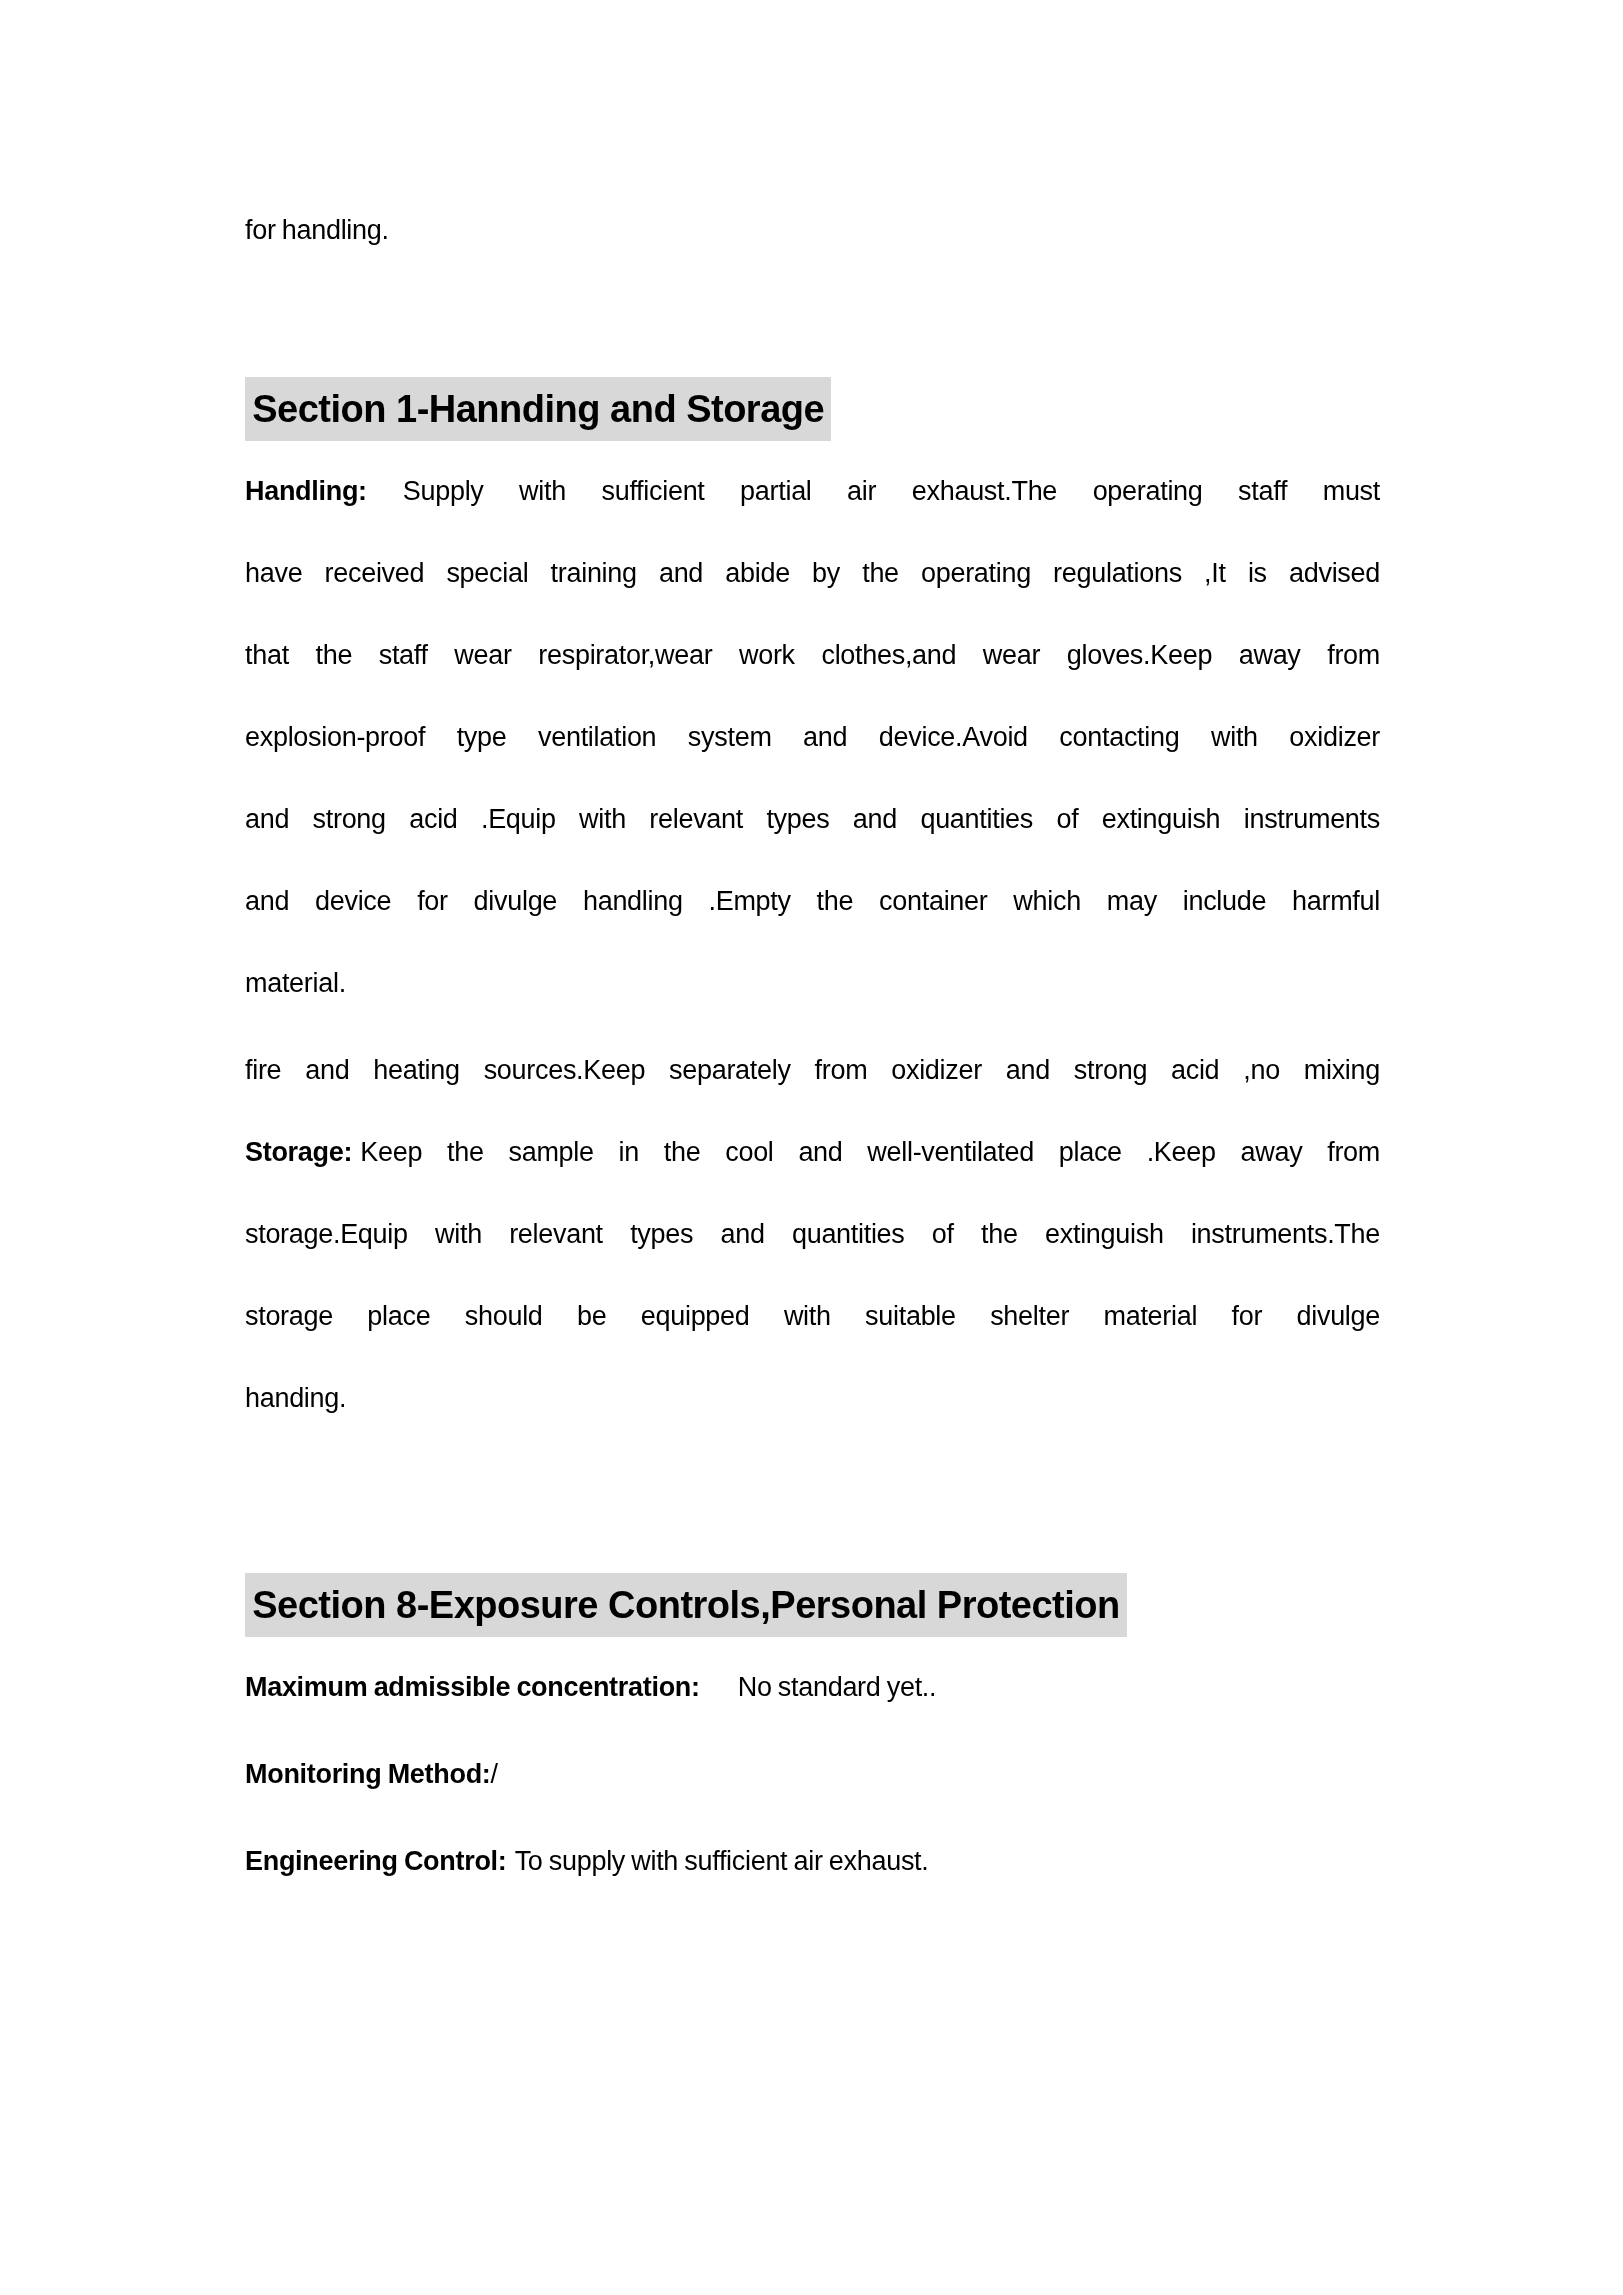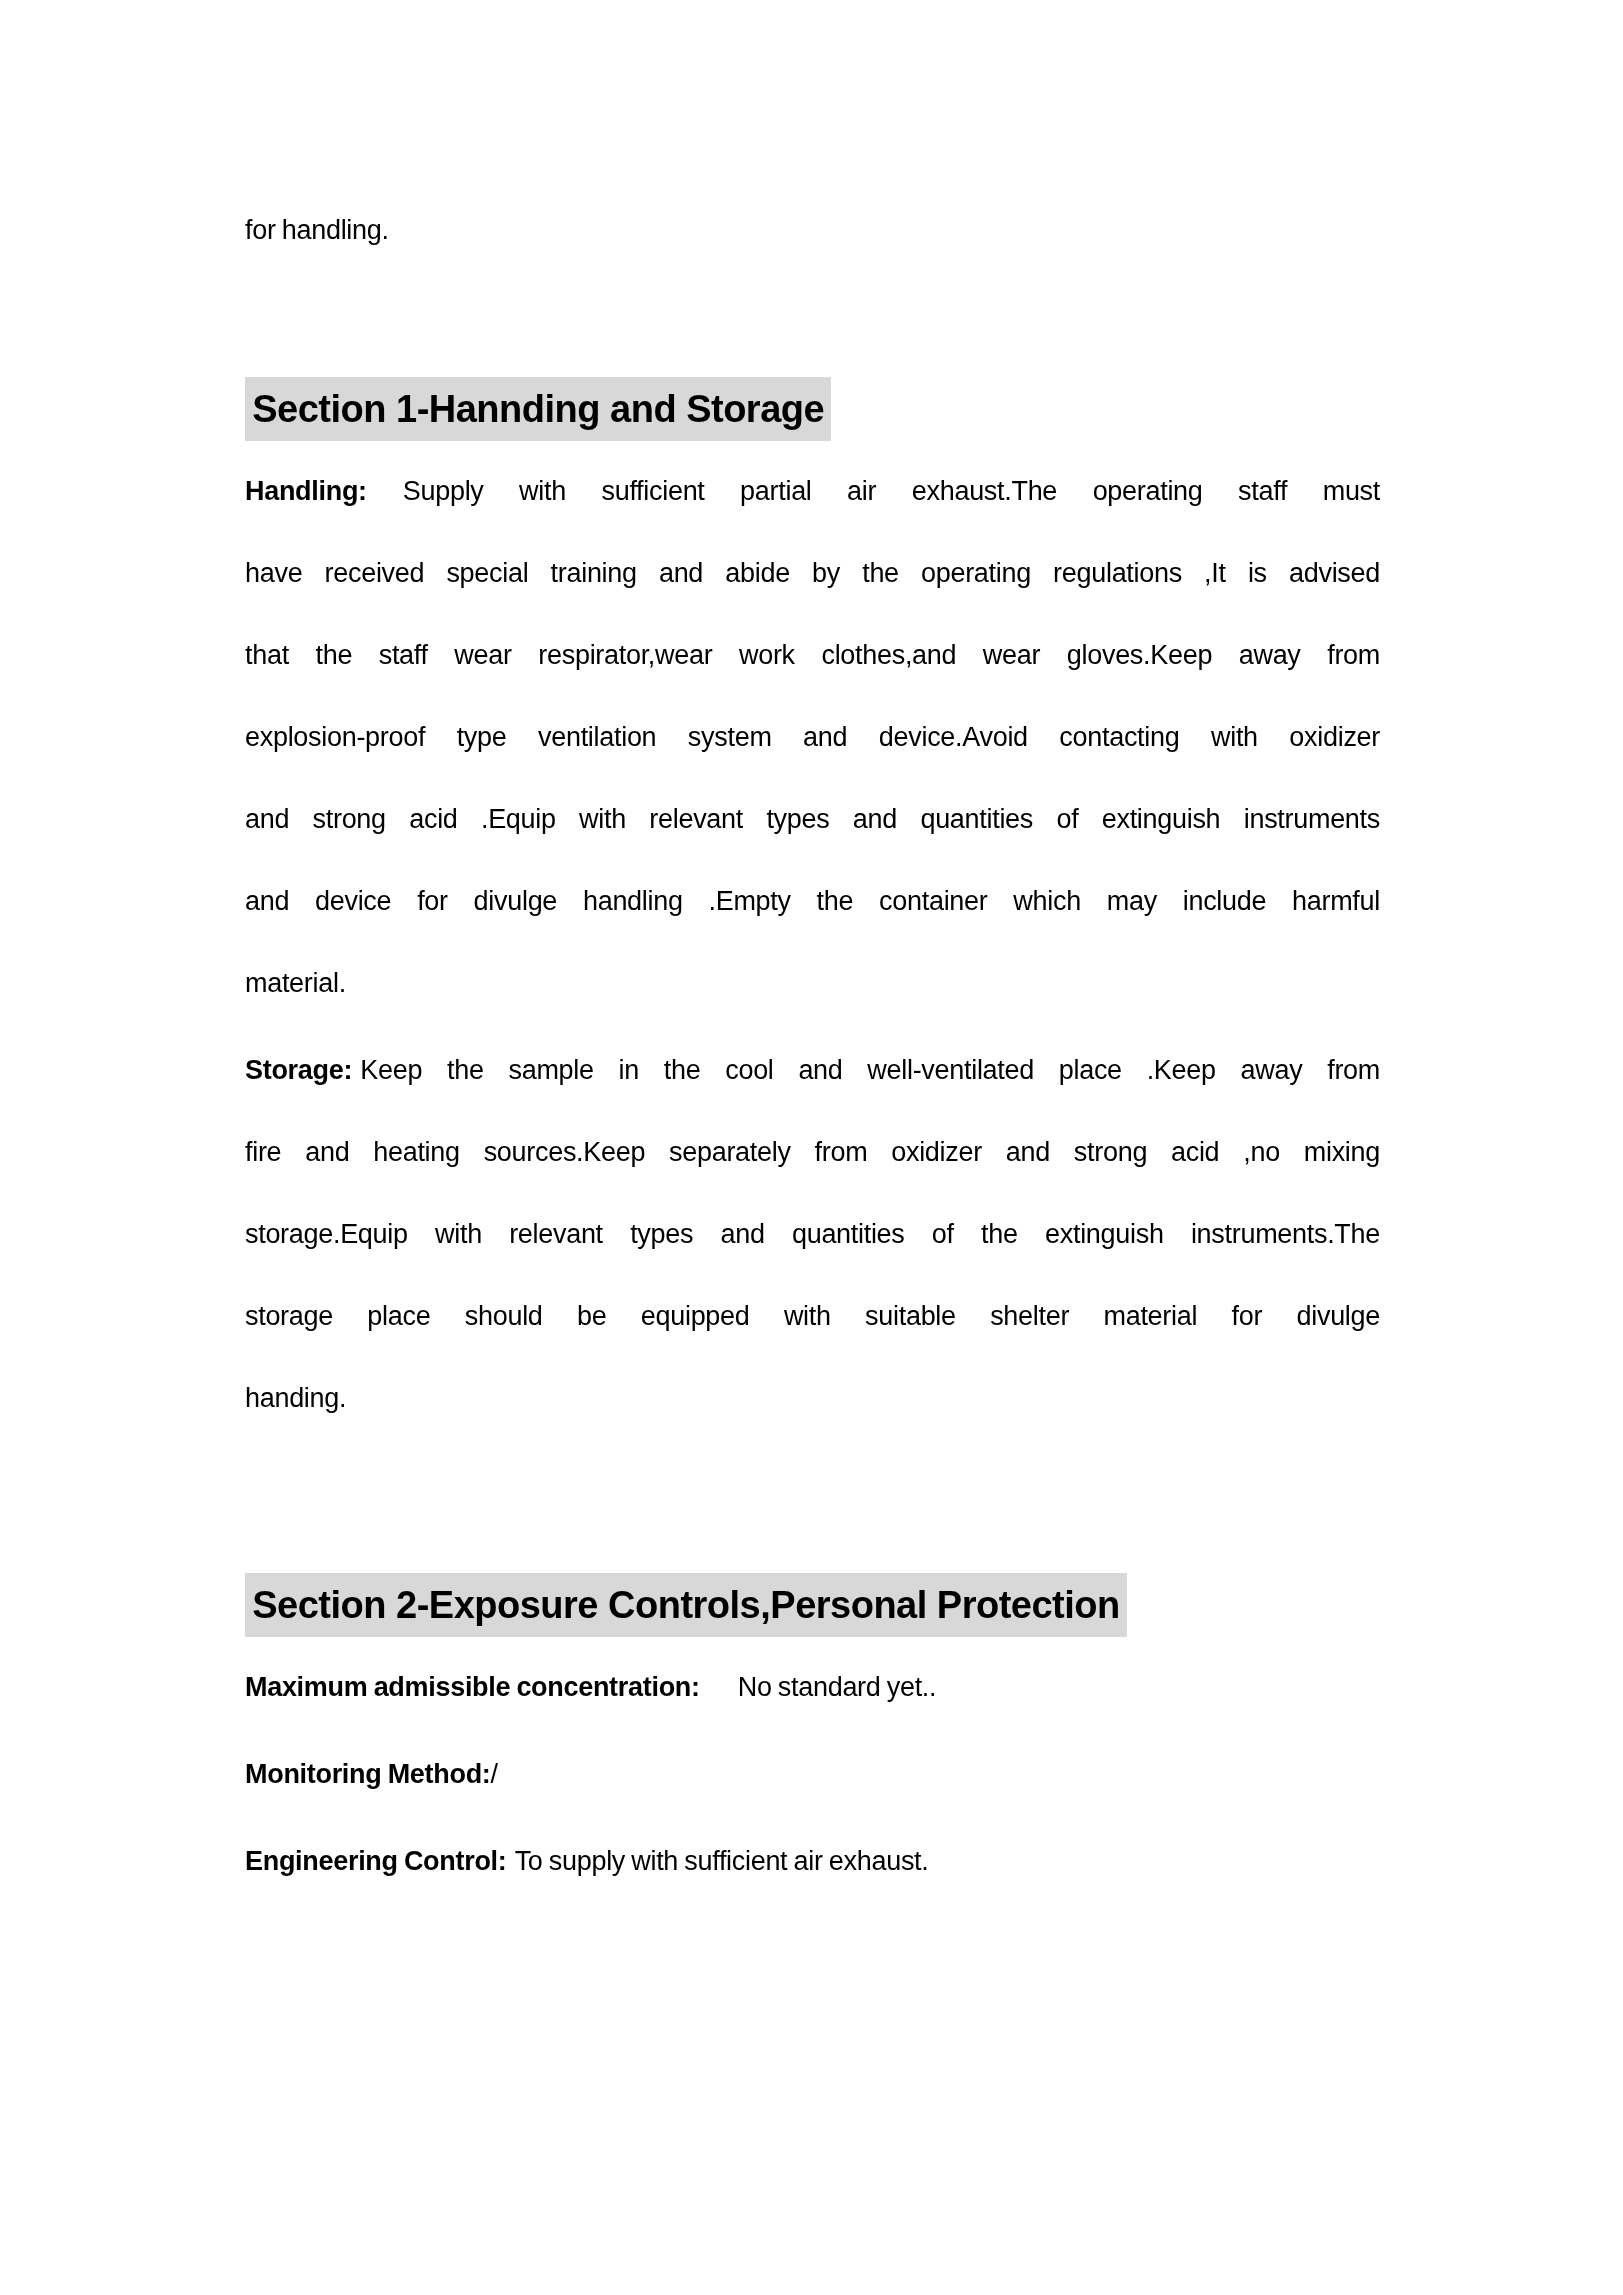--- a/index.html
+++ b/index.html
@@ -69,28 +69,28 @@
     <div class="bodyline j"><span class="lbl gap70">Handling:</span><span>Supply with sufficient partial air exhaust.The operating staff must</span></div>
     <div class="bodyline j">have received special training and abide by the operating regulations ,It is advised</div>
     <div class="bodyline j">that the staff wear respirator,wear work clothes,and wear gloves.Keep away from</div>
     <div class="bodyline j">explosion-proof type ventilation system and device.Avoid contacting with oxidizer</div>
     <div class="bodyline j">and strong acid .Equip with relevant types and quantities of extinguish instruments</div>
     <div class="bodyline j">and device for divulge handling .Empty the container which may include harmful</div>
     <div class="bodyline plain">material.</div>
   </div>
 
   <div class="para-storage">
+    <div class="bodyline j">fire and heating sources.Keep separately from oxidizer and strong acid ,no mixing</div>
     <div class="bodyline j"><span class="lbl gap8">Storage:</span><span>Keep the sample in the cool and well-ventilated place .Keep away from</span></div>
-    <div class="bodyline j">fire and heating sources.Keep separately from oxidizer and strong acid ,no mixing</div>
     <div class="bodyline j">storage.Equip with relevant types and quantities of the extinguish instruments.The</div>
     <div class="bodyline j">storage place should be equipped with suitable shelter material for divulge</div>
     <div class="bodyline plain">handing.</div>
   </div>
 
-  <h2 class="sec s8">Section 2-Exposure Controls,Personal Protection</h2>
+  <h2 class="sec s8">Section 8-Exposure Controls,Personal Protection</h2>
 
   <div class="para-sec8">
     <div class="bodyline line170 plain"><span class="lbl gap75">Maximum admissible concentration:</span><span>No standard yet..</span></div>
     <div class="bodyline line170 plain"><span class="lbl">Monitoring Method:</span><span>/</span></div>
     <div class="bodyline line170 plain"><span class="lbl gap8">Engineering Control:</span><span>To supply with sufficient air exhaust.</span></div>
   </div>
 
 </div>
 
 

